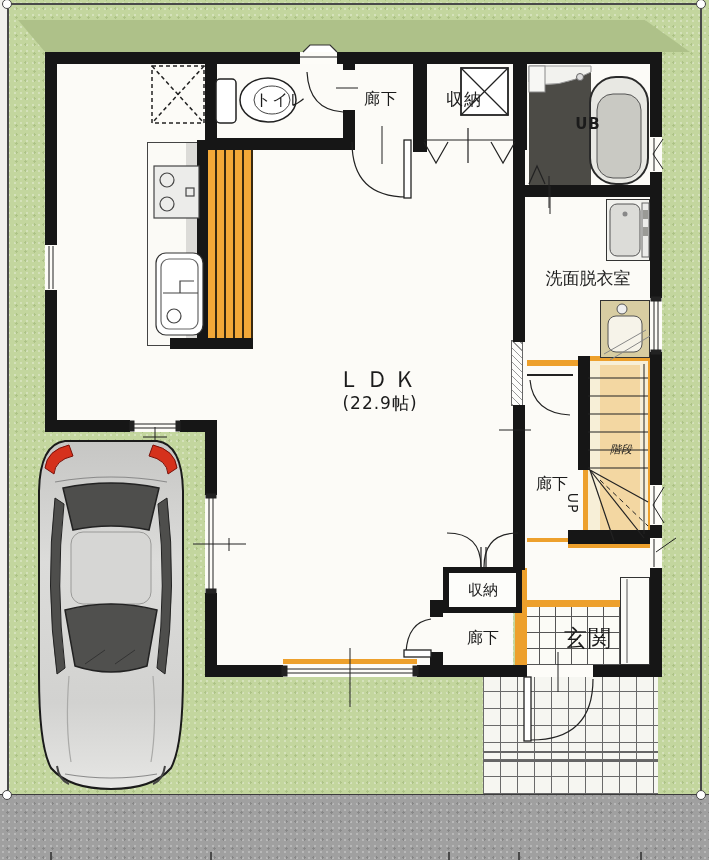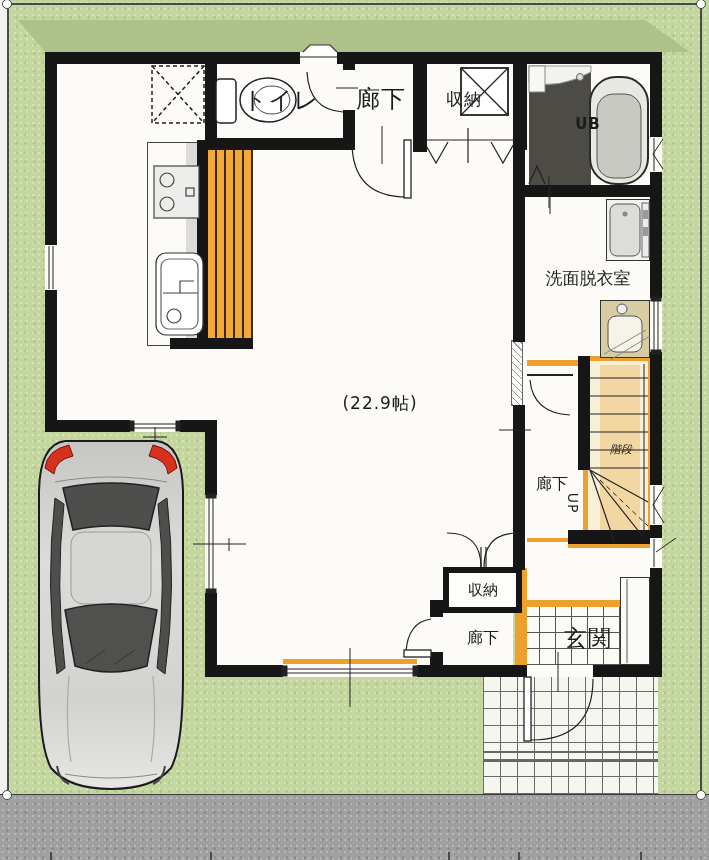--- a/index.html
+++ b/index.html
@@ -9,21 +9,21 @@
     background-image:
       radial-gradient(rgba(255,255,255,.30) 1px, transparent 1.3px),
       radial-gradient(rgba(96,125,52,.22) 1px, transparent 1.3px);
     background-size:6px 6px,9px 9px;background-position:0 0,3px 4px;}
   .abs{position:absolute;}
   .w{position:absolute;background:#161616;}
   .win{position:absolute;background:#fdfcf8;}
   .floor{position:absolute;background:#fcfbf7;}
   .orange{position:absolute;background:#eda02c;}
   .lbl{position:absolute;transform:translate(-50%,-50%);white-space:nowrap;
-    color:#1b1b1b;font-size:24px;letter-spacing:1px;font-weight:500;}
+    color:#1b1b1b;font-size:16px;letter-spacing:1px;font-weight:500;}
   .tiles{position:absolute;background-color:#f6f6f1;
     background-image:repeating-linear-gradient(0deg,#6a6a6a 0 1px,transparent 1px 17px),
                      repeating-linear-gradient(90deg,#6a6a6a 0 1px,transparent 1px 17px);}
   .tiles16{position:absolute;background-color:#fbfbf6;
     background-image:repeating-linear-gradient(0deg,#555 0 1px,transparent 1px 16px),
                      repeating-linear-gradient(90deg,#555 0 1px,transparent 1px 16px);}
   .ov{position:absolute;left:0;top:0;pointer-events:none;}
   .circ{position:absolute;width:8px;height:8px;border:1.5px solid #444;border-radius:50%;background:#fff;}
   .bline{position:absolute;background:#4a4a4a;}
 </style>
@@ -284,20 +284,21 @@
     <path d="M132,62 Q142,150 130,238 L122,232 Q132,150 123,68 Z" fill="#4e4e4c" stroke="#222" stroke-width="1"></path>
     <rect x="36" y="96" width="80" height="72" rx="12" fill="#d6d6d4" stroke="#9a9a98" stroke-width="1"></rect>
     <path d="M30,174 Q76,162 122,174 L112,230 Q76,242 40,230 Z" fill="#50504e" stroke="#222" stroke-width="1.5"></path>
     <path d="M50,228 L70,214 M80,228 L100,214" fill="none" stroke="#333" stroke-width="1"></path>
     <path d="M34,240 Q30,290 36,326 M118,240 Q122,290 116,326" fill="none" stroke="#aaaaa8" stroke-width="1.2"></path>
     <path d="M30,338 Q76,346 122,338" fill="none" stroke="#8a8a8a" stroke-width="1.2"></path>
     <path d="M22,330 Q24,344 34,348" fill="none" stroke="#444" stroke-width="2"></path>
     <path d="M130,330 Q128,344 118,348" fill="none" stroke="#444" stroke-width="2"></path>
   </svg>
 
+  <div class="lbl" style="left:380px;top:379px;font-size:23px;letter-spacing:5px;">ＬＤＫ</div>
   <div class="lbl" style="left:380px;top:403px;font-size:17px;">(22.9帖)</div>
   <div class="lbl" style="left:281px;top:100px;">トイレ</div>
   <div class="lbl" style="left:381px;top:99px;">廊下</div>
   <div class="lbl" style="left:464px;top:99px;font-size:17px;">収納</div>
   <div class="lbl" style="left:588px;top:124px;font-size:15px;font-weight:700;">UB</div>
   <div class="lbl" style="left:588px;top:278px;font-size:17px;letter-spacing:0;">洗面脱衣室</div>
   <div class="lbl" style="left:621px;top:449px;font-size:11px;letter-spacing:0;font-style:italic;">階段</div>
   <div class="lbl" style="left:552px;top:484px;font-size:16px;letter-spacing:0;">廊下</div>
   <div class="lbl" style="left:573px;top:503px;font-size:14px;transform:translate(-50%,-50%) rotate(90deg);">UP</div>
   <div class="lbl" style="left:483px;top:590px;font-size:15px;letter-spacing:0;">収納</div>

